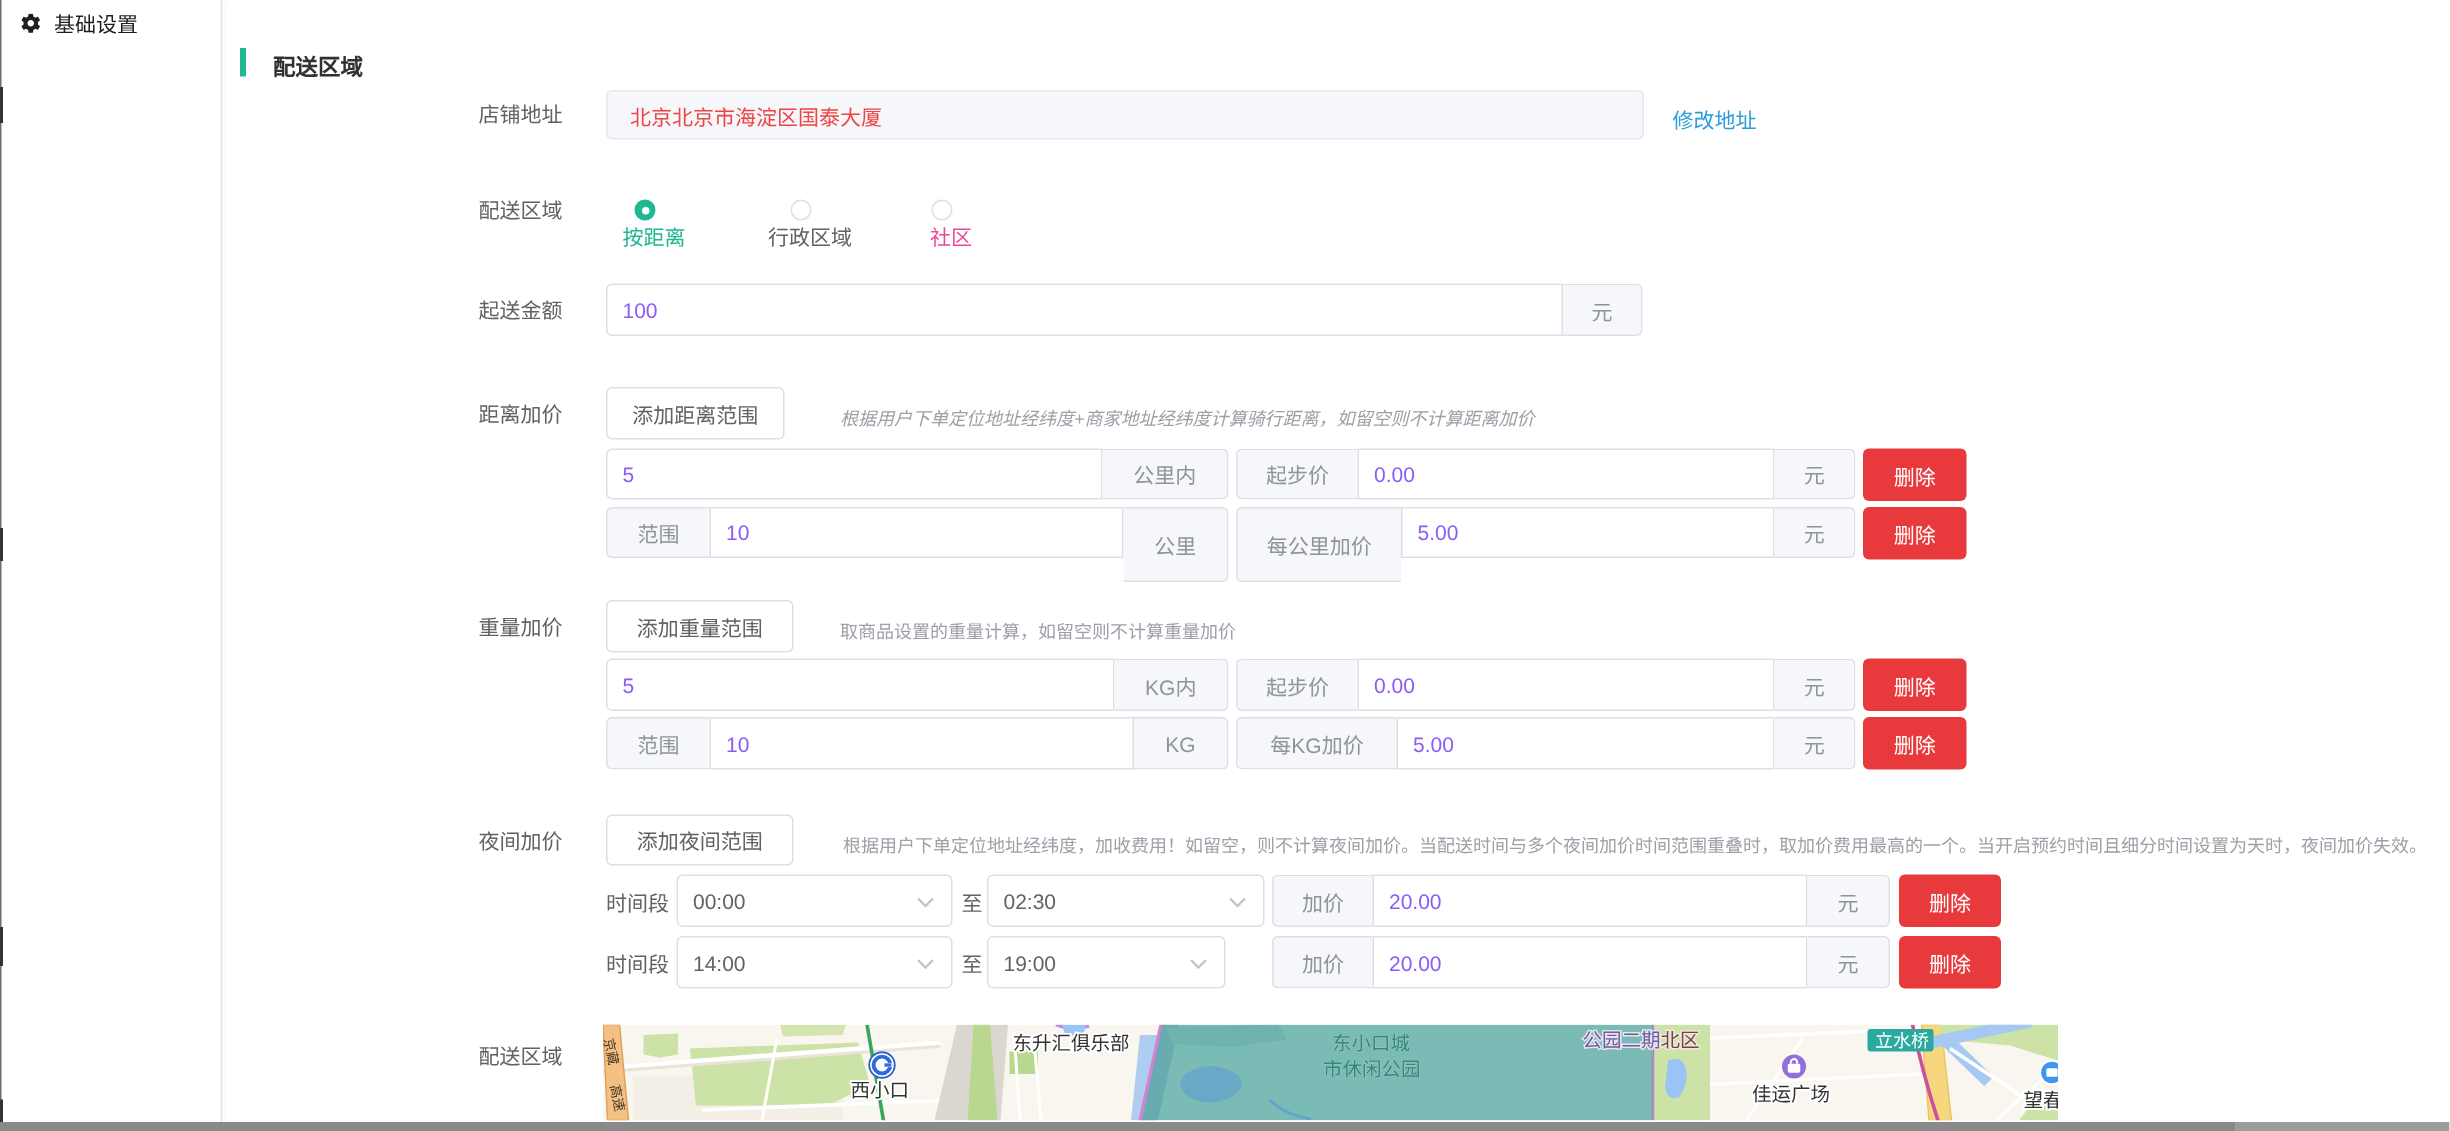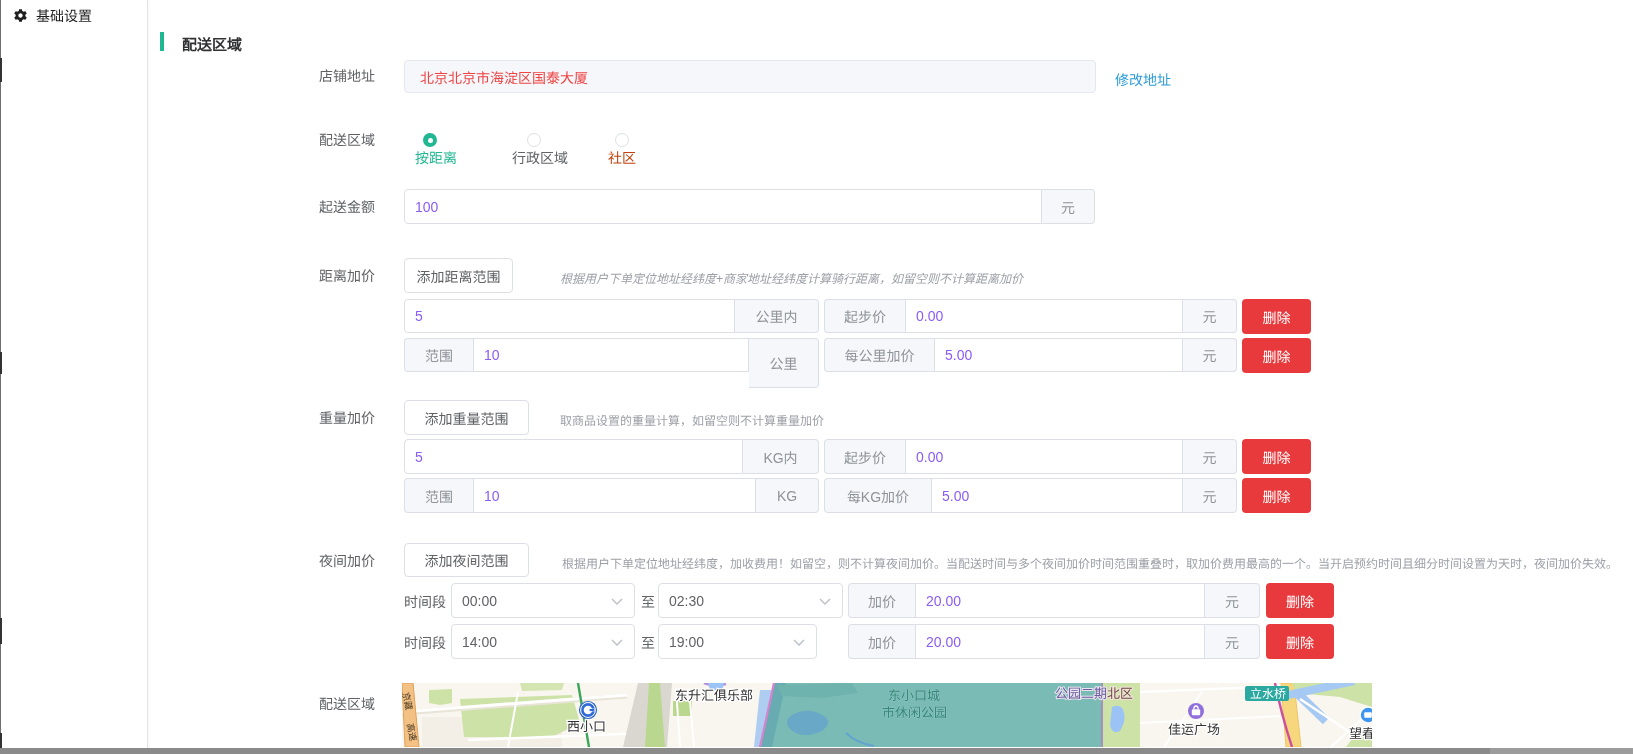--- a/index.html
+++ b/index.html
@@ -70,42 +70,42 @@
       <span style="position:absolute;left:4.5px;top:4.5px;width:5px;height:5px;border-radius:50%;background:#fff;"></span>
     </span>
   <span class="txt" style="margin-left:12px;font-size:14px;color:#20b792;">按距离</span>
 </div>
 <div class="abs radio" style="left:500px;top:133px;">
   <span class="rc" style="border:1px solid #dcdfe6;background:#fff;"></span>
   <span class="txt" style="margin-left:12px;font-size:14px;color:#606266;">行政区域</span>
 </div>
 <div class="abs radio" style="left:608px;top:133px;">
   <span class="rc" style="border:1px solid #dcdfe6;background:#fff;"></span>
-  <span class="txt" style="font-size:14px;color:#c2410c;">社区</span>
+  <span class="txt" style="margin-left:12px;font-size:14px;color:#ec4899;">社区</span>
 </div>
 
 <div class="abs lbl" style="top:197px;">起送金额</div>
 <div class="abs box inp lt" style="left:404px;top:189px;width:638px;height:35px;">100</div>
 <div class="abs box gray rt" style="left:1042px;top:189px;width:53px;height:35px;">元</div>
 
 <div class="abs lbl" style="top:266px;">距离加价</div>
-<div class="abs box btn" style="left:404px;top:258px;width:109px;height:35px;">添加距离范围</div>
+<div class="abs box btn" style="left:404px;top:258px;width:119px;height:35px;">添加距离范围</div>
 <div class="abs hint" style="left:560px;top:269px;font-style:italic;">根据用户下单定位地址经纬度+商家地址经纬度计算骑行距离，如留空则不计算距离加价</div>
 
 <div class="abs box inp lt" style="left:404px;top:299px;width:331px;height:34px;">5</div>
 <div class="abs box gray rt" style="left:735px;top:299px;width:84px;height:34px;">公里内</div>
 <div class="abs box gray lt" style="left:824px;top:299px;width:81px;height:34px;">起步价</div>
 <div class="abs box inp mid" style="left:905px;top:299px;width:278px;height:34px;">0.00</div>
 <div class="abs box gray rt" style="left:1183px;top:299px;width:54px;height:34px;">元</div>
 <div class="abs box del" style="left:1242px;top:299px;width:69px;height:35px;">删除</div>
 
 <div class="abs box gray lt" style="left:404px;top:338px;width:69px;height:34px;">范围</div>
 <div class="abs box inp mid" style="left:473px;top:338px;width:276px;height:34px;">10</div>
 <div class="abs box gray rt" style="left:749px;top:338px;width:70px;height:50px;">公里</div>
-<div class="abs box gray lt" style="left:824px;top:338px;width:110px;height:34px;">每公里加价</div>
+<div class="abs box gray lt" style="left:824px;top:338px;width:110px;height:50px;">每公里加价</div>
 <div class="abs box inp mid" style="left:934px;top:338px;width:249px;height:34px;">5.00</div>
 <div class="abs box gray rt" style="left:1183px;top:338px;width:54px;height:34px;">元</div>
 <div class="abs box del" style="left:1242px;top:338px;width:69px;height:35px;">删除</div>
 
 <div class="abs lbl" style="top:408px;">重量加价</div>
 <div class="abs box btn" style="left:404px;top:400px;width:125px;height:35px;">添加重量范围</div>
 <div class="abs hint" style="left:560px;top:411px;">取商品设置的重量计算，如留空则不计算重量加价</div>
 
 <div class="abs box inp lt" style="left:404px;top:439px;width:339px;height:35px;">5</div>
 <div class="abs box gray rt" style="left:743px;top:439px;width:76px;height:35px;">KG内</div>

